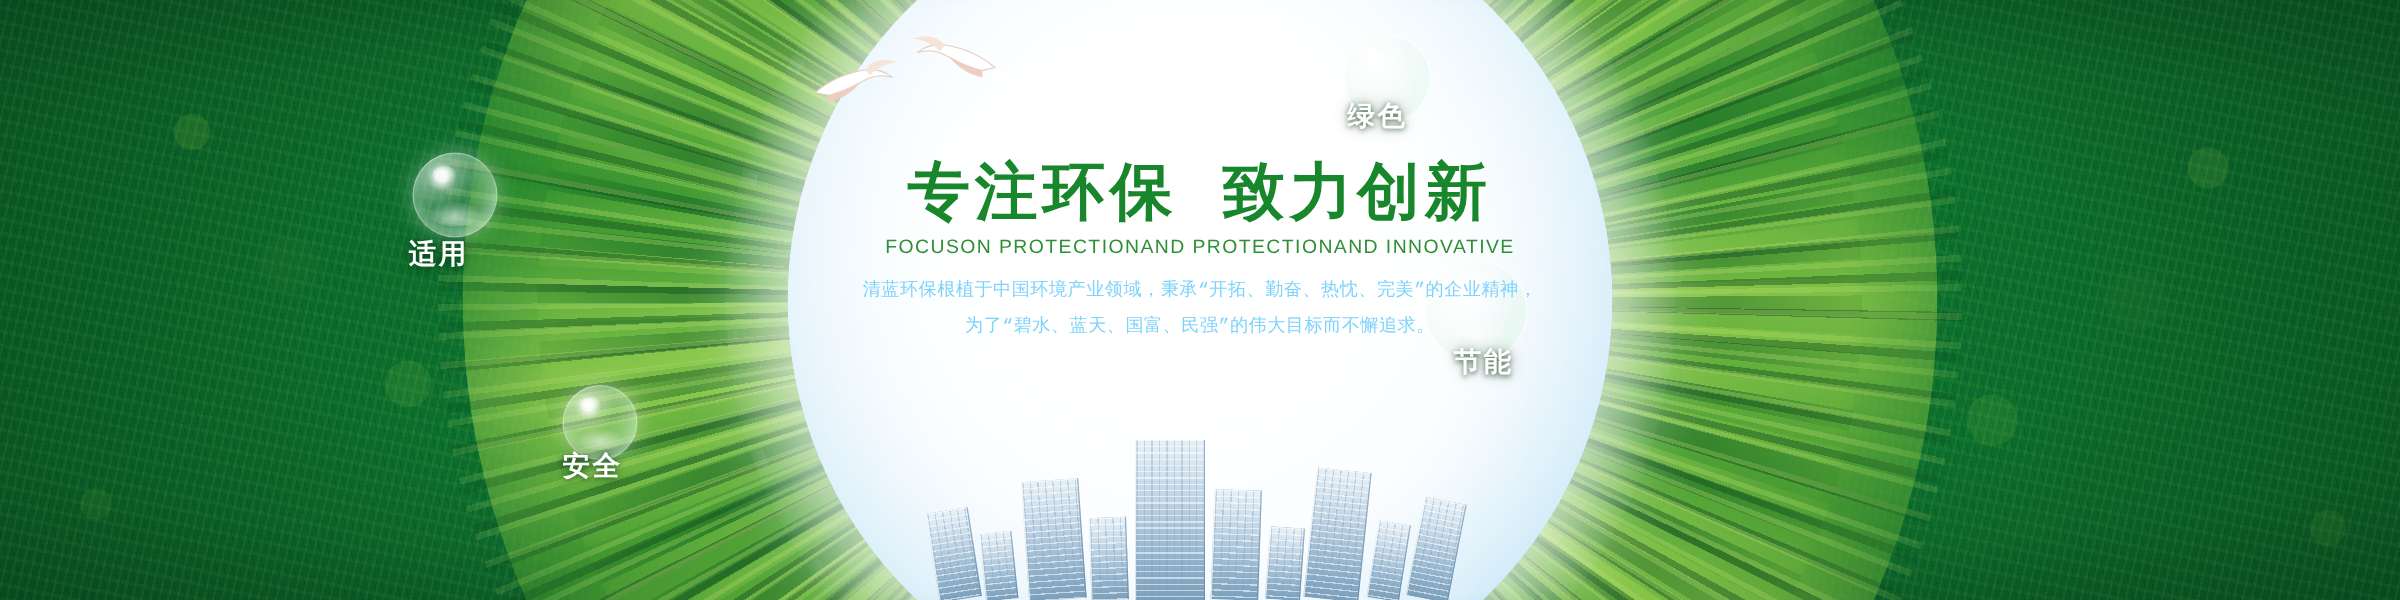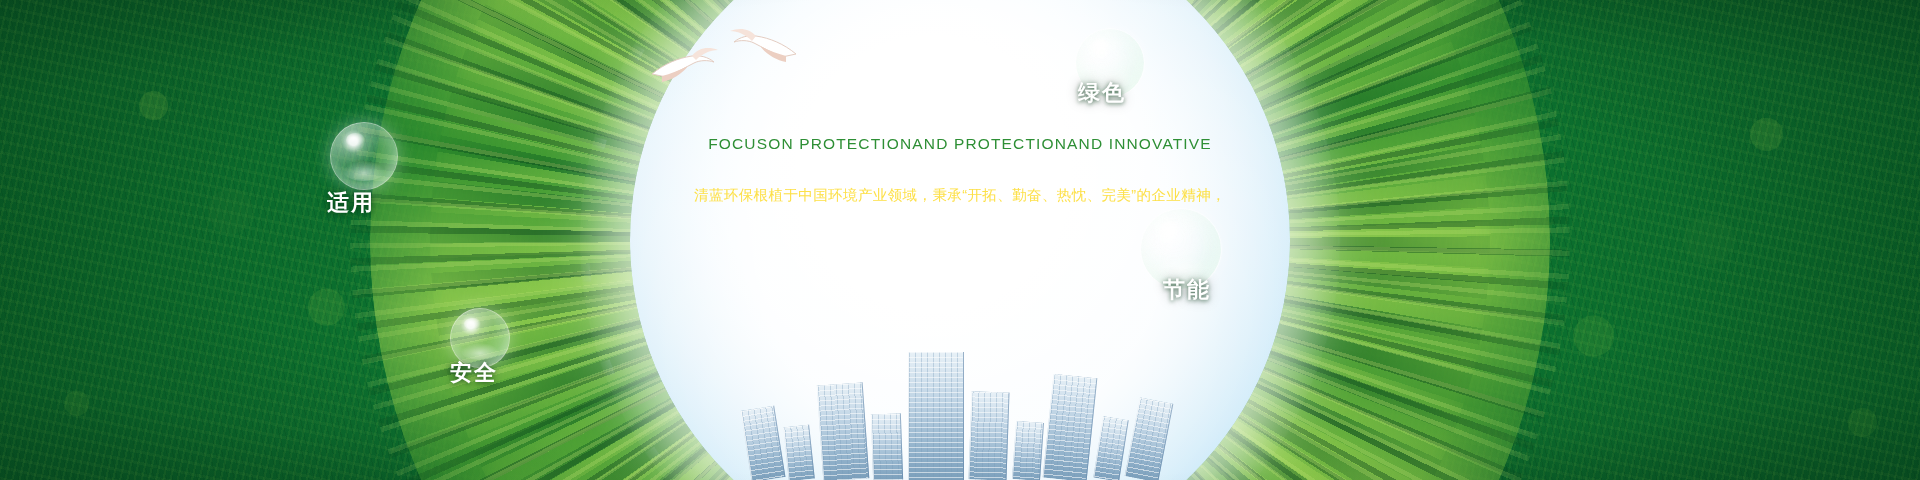--- a/index.html
+++ b/index.html
@@ -227,26 +227,26 @@
   }
   .subhead {
     margin-top:9px;
     font-size:15.5px;
     color:#2e8f35;
     letter-spacing:1.15px;
     font-weight:400;
     font-family:"Liberation Sans", sans-serif;
   }
   .paragraph {
-    margin-top:28px;
+    margin-top:12px;
     font-size:14.5px;
-    color:#fde047;
+    color:#7dd3fc;
     line-height:2.02;
     letter-spacing:.4px;
-    font-family:Liberation Sans, sans-serif;
+    font-family:Liberation Mono, monospace;
   }
   .paragraph div { white-space:nowrap; }
 
   
   .vignette {
     position:absolute; inset:0;
     pointer-events:none;
     background:radial-gradient(ellipse 85% 115% at 50% 50%, rgba(0,0,0,0) 44%, rgba(2,45,18,.18) 76%, rgba(2,40,16,.34) 100%);
   }
 </style>
@@ -329,20 +329,22 @@
       <div class="bubble-label" style="left: 1078px; top: 78px;">绿色</div>
       <div class="bubble" style="left: 330px; top: 122px; width: 68px; height: 68px;"></div>
       <div class="bubble-label" style="left: 327px; top: 188px;">适用</div>
       <div class="bubble" style="left: 1140px; top: 208px; width: 82px; height: 82px;"></div>
       <div class="bubble-label" style="left: 1163px; top: 275px;">节能</div>
       <div class="bubble" style="left: 450px; top: 308px; width: 60px; height: 60px;"></div>
       <div class="bubble-label" style="left: 450px; top: 358px;">安全</div>
     </div>
 
   <div class="copy">
+    <div class="headline">专注环保  致力创新</div>
     <div class="subhead">FOCUSON PROTECTIONAND PROTECTIONAND INNOVATIVE</div>
     <div class="paragraph">
       <div>清蓝环保根植于中国环境产业领域，秉承“开拓、勤奋、热忱、完美”的企业精神，</div>
+      <div>为了“碧水、蓝天、国富、民强”的伟大目标而不懈追求。</div>
     </div>
   </div>
 
   <div class="vignette"></div>
 </div>
 
 </body></html>

